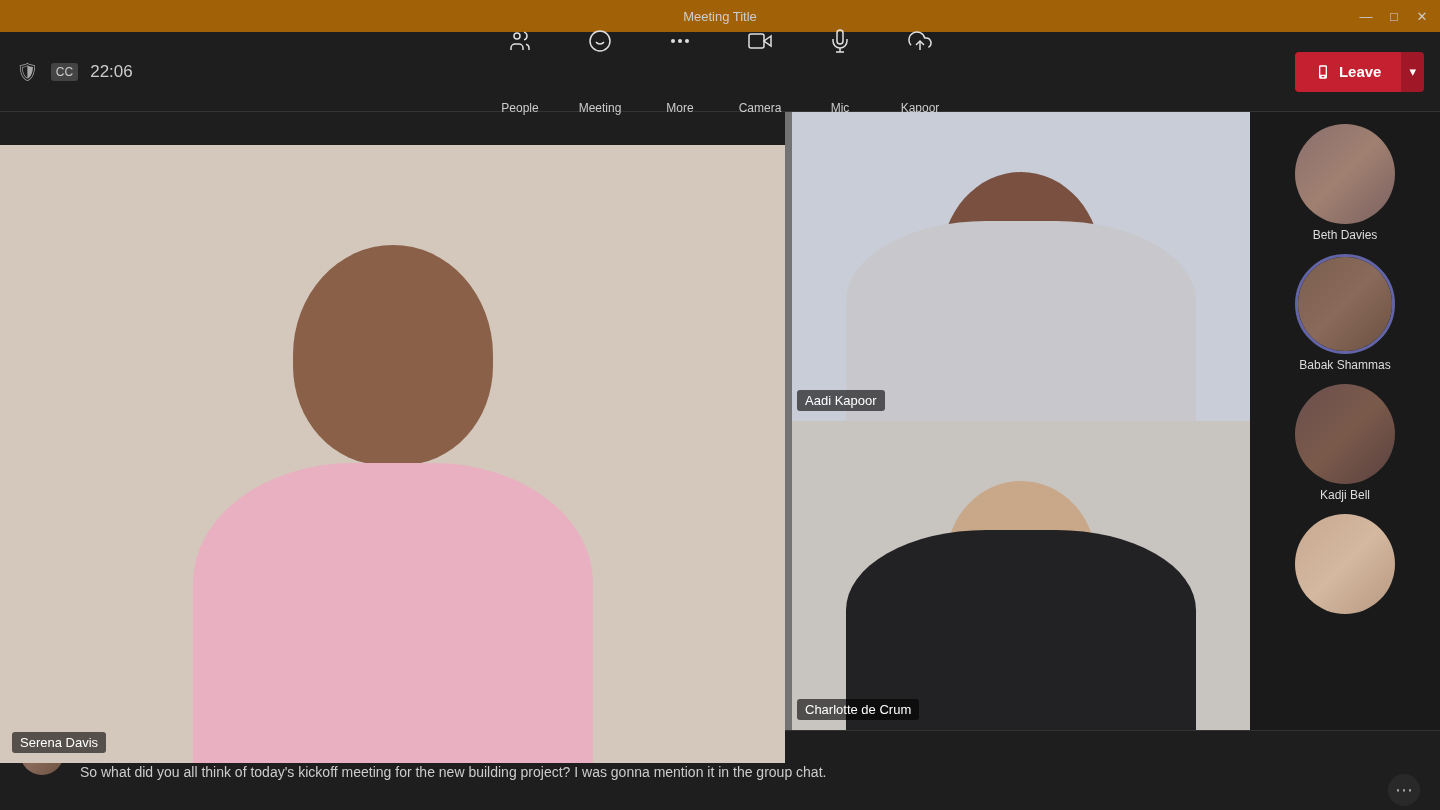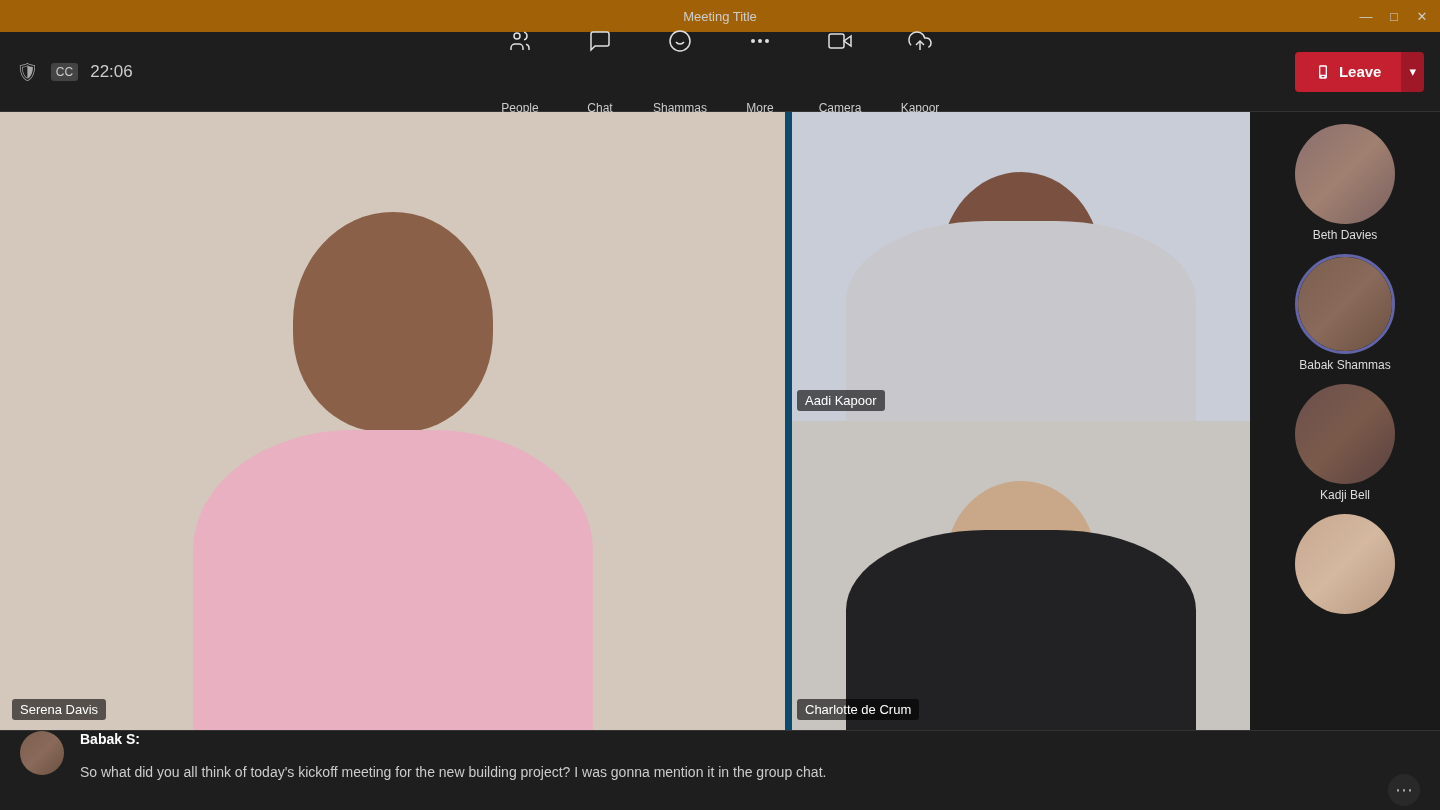--- a/index.html
+++ b/index.html
@@ -150,20 +150,21 @@
       height: 618px;
     }
 
     
     #main-speaker {
       width: 785px;
       height: 618px;
       background: #555;
       position: relative;
       overflow: hidden;
+      margin-top: 33px;
     }
     .speaker-label {
       position: absolute;
       bottom: 10px;
       left: 12px;
       background: rgba(0,0,0,0.6);
       color: #fff;
       font-size: 13px;
       padding: 3px 8px;
       border-radius: 3px;
@@ -171,21 +172,21 @@
 
     
     #right-videos {
       width: 465px;
       height: 618px;
       display: flex;
       flex-direction: column;
     }
     .video-tile {
       flex: 1;
-      background: #0c4a6e;
+      background: #737373;
       position: relative;
       overflow: hidden;
       padding-left: 7px;
     }
     .video-tile-label {
       position: absolute;
       bottom: 10px;
       left: 12px;
       background: rgba(0,0,0,0.6);
       color: #fff;
@@ -426,39 +427,31 @@
       <svg class="icon-svg" viewBox="0 0 24 24" fill="none" stroke="#e0e0e0" stroke-width="1.5">
         <circle cx="9" cy="7" r="3"></circle>
         <path d="M3 21v-2a4 4 0 014-4h4a4 4 0 014 4v2"></path>
         <path d="M16 3.13a4 4 0 010 7.75"></path>
         <path d="M21 21v-2a4 4 0 00-3-3.85"></path>
       </svg>
     </span>
     <span class="toolbar-label">People</span>
   </div>
 
-  <div class="toolbar-item">
-    <span class="toolbar-icon">
-      <svg class="icon-svg" viewBox="0 0 24 24" fill="none" stroke="#e0e0e0" stroke-width="1.5">
-        <path d="M21 15a2 2 0 01-2 2H7l-4 4V5a2 2 0 012-2h14a2 2 0 012 2z"></path>
-      </svg>
-    </span>
-    <span class="toolbar-label">Chat</span>
-  </div>
 
   <div class="toolbar-item">
     <span class="toolbar-icon">
       <svg class="icon-svg" viewBox="0 0 24 24" fill="none" stroke="#e0e0e0" stroke-width="1.5">
         <circle cx="12" cy="12" r="10"></circle>
         <path d="M8 13s1.5 2 4 2 4-2 4-2"></path>
         <line x1="9" y1="9" x2="9.01" y2="9"></line>
         <line x1="15" y1="9" x2="15.01" y2="9"></line>
       </svg>
     </span>
-    <span class="toolbar-label">Shammas</span>
+    <span class="toolbar-label">Meeting</span>
   </div>
 
   <div class="toolbar-item">
     <span class="toolbar-icon">
       <svg class="icon-svg" viewBox="0 0 24 24" fill="#e0e0e0">
         <circle cx="5" cy="12" r="2"></circle>
           <circle cx="12" cy="12" r="2"></circle>
           <circle cx="19" cy="12" r="2"></circle>
       </svg>
     </span>
@@ -468,20 +461,31 @@
   <div class="toolbar-item">
     <span class="toolbar-icon">
       <svg class="icon-svg" viewBox="0 0 24 24" fill="none" stroke="#e0e0e0" stroke-width="1.5">
         <path d="M23 7l-7 5 7 5V7z"></path>
         <rect x="1" y="5" width="15" height="14" rx="2" ry="2"></rect>
       </svg>
     </span>
     <span class="toolbar-label">Camera</span>
   </div>
 
+  <div class="toolbar-item">
+    <span class="toolbar-icon">
+      <svg class="icon-svg" viewBox="0 0 24 24" fill="none" stroke="#e0e0e0" stroke-width="1.5">
+        <path d="M12 1a3 3 0 00-3 3v8a3 3 0 006 0V4a3 3 0 00-3-3z"></path>
+        <path d="M19 10v2a7 7 0 01-14 0v-2"></path>
+        <line x1="12" y1="19" x2="12" y2="23"></line>
+        <line x1="8" y1="23" x2="16" y2="23"></line>
+      </svg>
+    </span>
+    <span class="toolbar-label">Mic</span>
+  </div>
 
   <div class="toolbar-item">
     <span class="toolbar-icon">
       <svg class="icon-svg" viewBox="0 0 24 24" fill="none" stroke="#e0e0e0" stroke-width="1.5">
         <polyline points="16 16 12 12 8 16"></polyline>
         <line x1="12" y1="12" x2="12" y2="21"></line>
         <path d="M20.39 18.39A5 5 0 0018 9h-1.26A8 8 0 103 16.3"></path>
       </svg>
     </span>
     <span class="toolbar-label">Kapoor</span>

